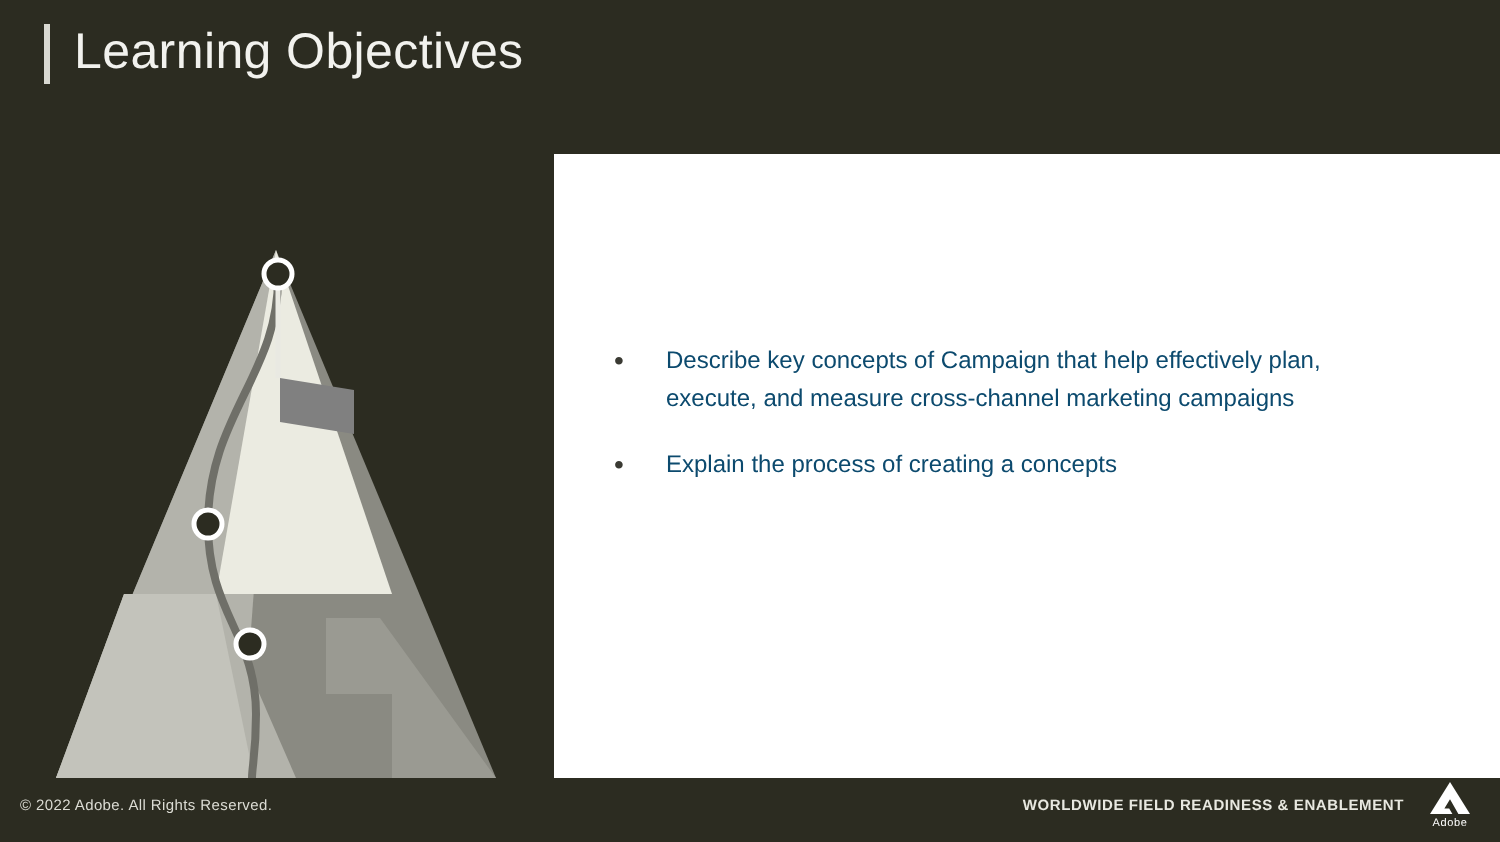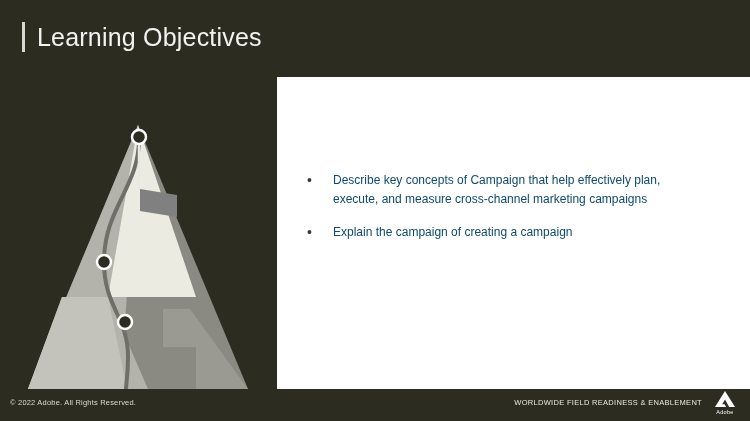--- a/index.html
+++ b/index.html
@@ -15,21 +15,21 @@
     overflow: hidden;
     font-family: "Liberation Sans", sans-serif;
   }
 
   
   .title-wrap {
     position: absolute;
     left: 22px;
     top: 12px;
     display: flex;
-    align-items: flex-end;
+    align-items: flex-start;
     height: 40px;
   }
   .title-bar {
     width: 3px;
     height: 30px;
     background: #d9d9d2;
     margin-right: 12px;
   }
   .title-text {
     color: #f2f2ee;
@@ -90,21 +90,21 @@
     color: #dcdcd4;
     font-size: 7.5px;
     letter-spacing: 0.2px;
   }
   .footer-right {
     position: absolute;
     right: 48px;
     bottom: 14px;
     color: #e8e8e0;
     font-size: 7.5px;
-    font-weight: normal;
+    font-weight: bold;
     letter-spacing: 0.3px;
     text-align: right;
   }
   .adobe-logo {
     position: absolute;
     right: 10px;
     bottom: 6px;
     width: 30px;
     text-align: center;
   }
@@ -158,21 +158,21 @@
   <div class="content-panel">
     <div class="bullets">
 
       <div class="bullet-row">
         <div class="bullet-dot">•</div>
         <div class="bullet-text">Describe key concepts of Campaign that help effectively plan, execute, and measure cross-channel marketing campaigns</div>
       </div>
 
       <div class="bullet-row">
         <div class="bullet-dot">•</div>
-        <div class="bullet-text">Explain the campaign of creating a campaign</div>
+        <div class="bullet-text">Explain the process of creating a concepts</div>
       </div>
 
     </div>
   </div>
 
   <div class="footer-left">© 2022 Adobe. All Rights Reserved.</div>
   <div class="footer-right">WORLDWIDE FIELD READINESS &amp; ENABLEMENT</div>
 
   <div class="adobe-logo">
     <span class="mark">

